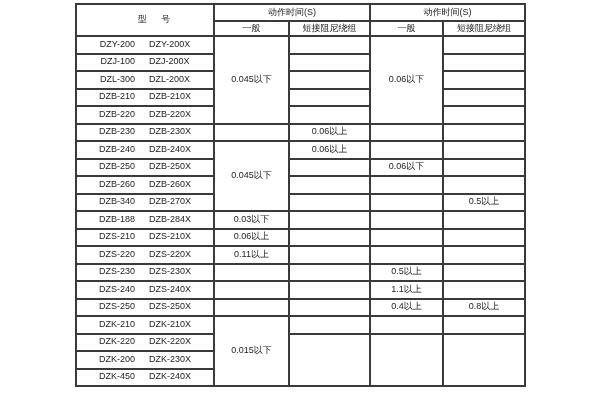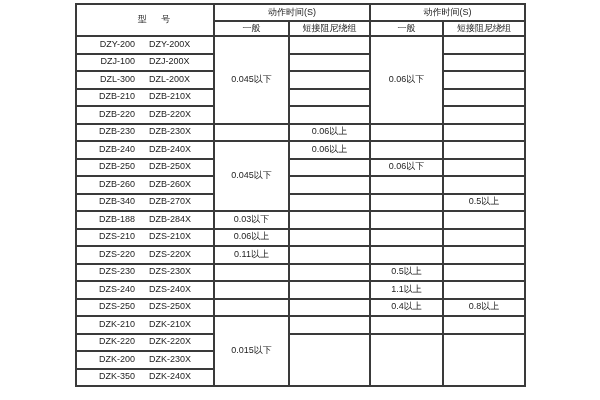--- a/index.html
+++ b/index.html
@@ -281,20 +281,20 @@
           <td class="model-cell">
             <div class="model-pair">
               <span>DZK-200</span>
               <span>DZK-230X</span>
             </div>
           </td>
         </tr>
         <tr>
           <td class="model-cell">
             <div class="model-pair">
-              <span>DZK-350</span>
+              <span>DZK-450</span>
               <span>DZK-240X</span>
             </div>
           </td>
         </tr>
       </tbody>
   </table>
 </div>
 
 </body></html>

